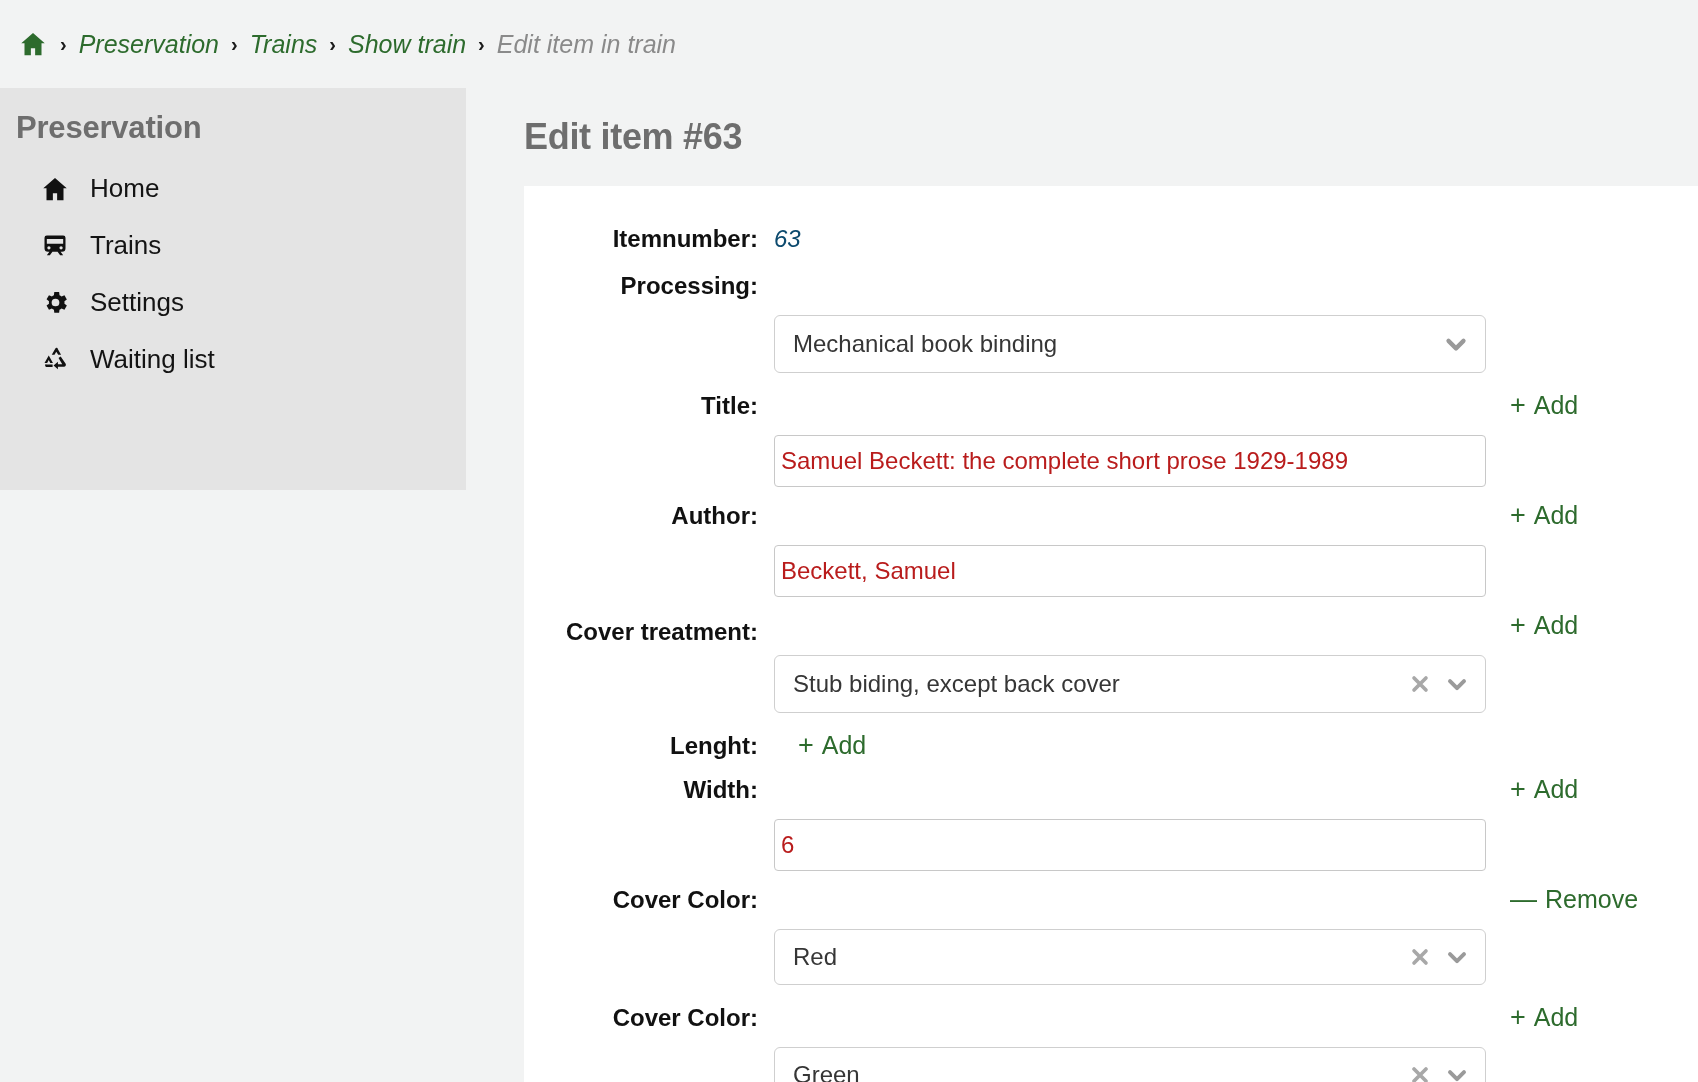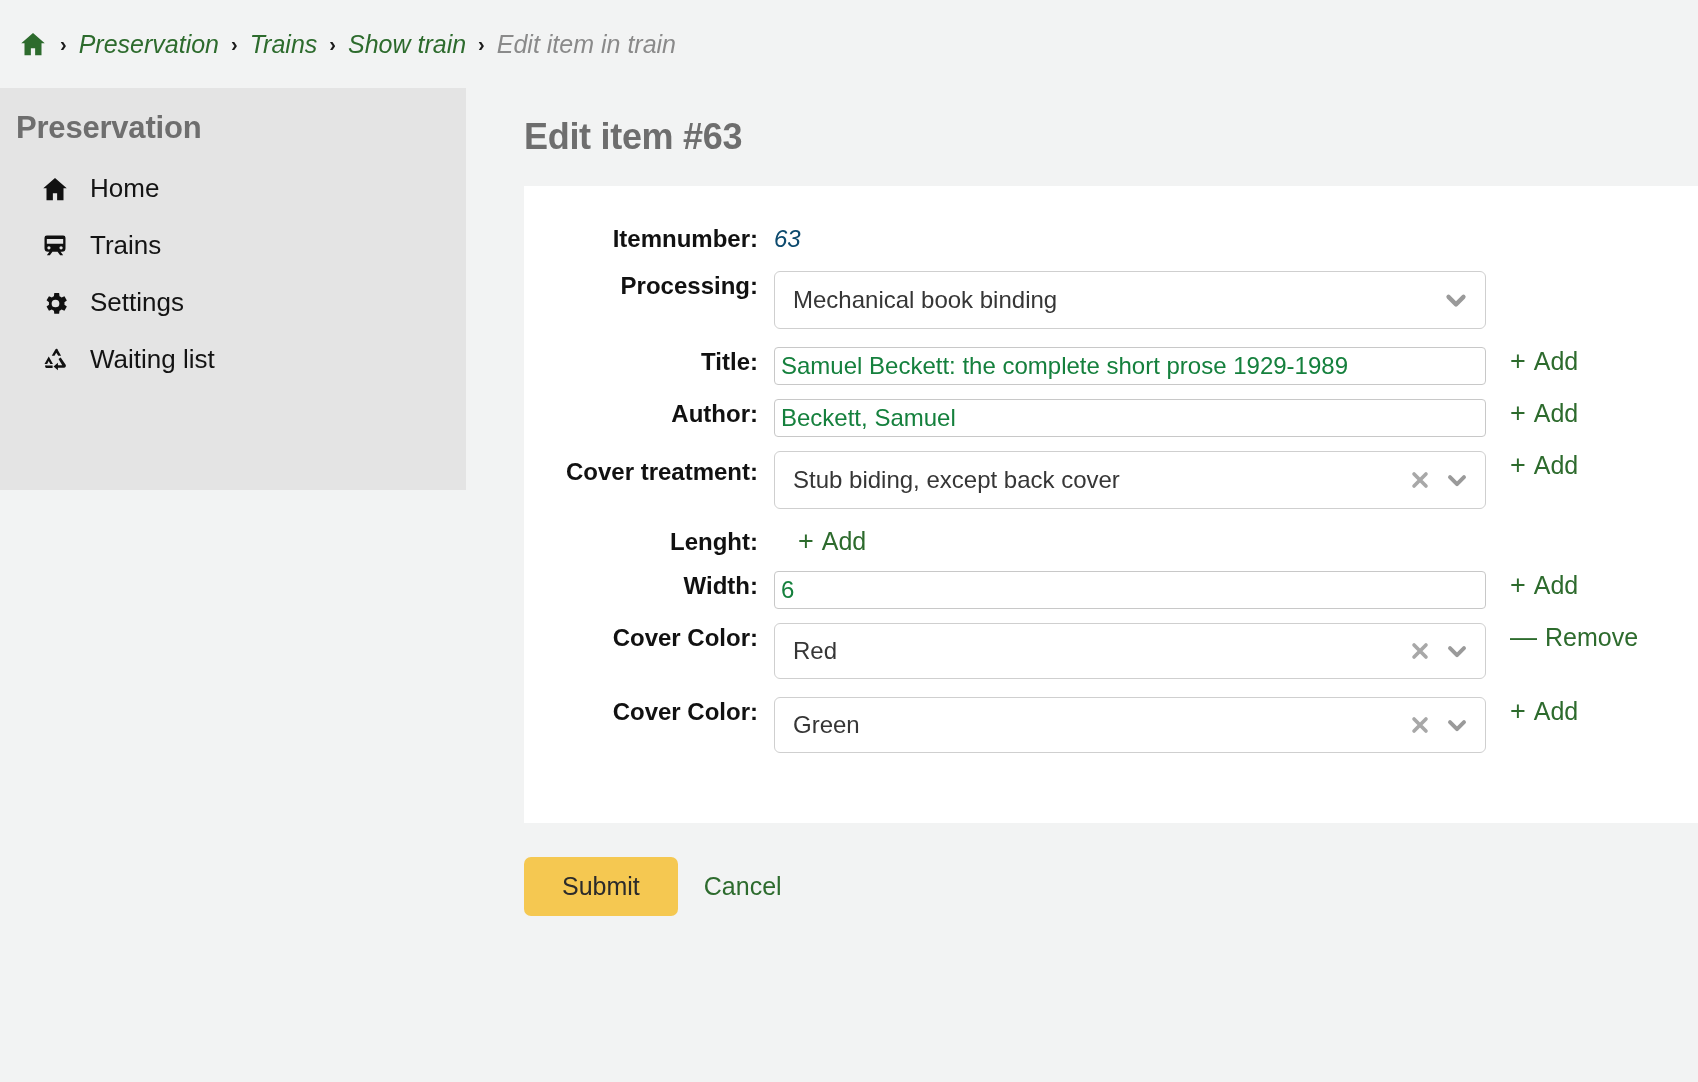--- a/index.html
+++ b/index.html
@@ -58,21 +58,21 @@
   .sidebar-title {
     font-size: 31px;
     font-weight: bold;
     color: #6e6e6e;
     padding: 0 0 6px 16px;
     letter-spacing: -0.2px;
   }
   .nav { list-style: none; margin: 0; padding: 8px 0 0 0; }
   .nav-item {
     display: flex;
-    align-items: flex-end;
+    align-items: center;
     gap: 20px;
     padding: 13px 0 13px 40px;
     cursor: pointer;
   }
   .nav-icon { width: 30px; height: 30px; display: flex; align-items: center; justify-content: center; }
   .nav-icon svg { display: block; }
   .nav-label { font-size: 26px; color: #141414; }
 
   
   .main { flex: 1 1 auto; padding-left: 58px; padding-right: 0; }
@@ -105,33 +105,33 @@
     padding-right: 16px;
     line-height: 1.22;
   }
   .row-label.two-line { padding-top: 6px; }
   .row-static {
     font-size: 24px;
     color: #0c4a6e;
     padding-top: 1px;
     font-style: italic;
   }
-  .row-field { width: 712px; flex: 0 0 712px; }
+  .row-field { width: 712px; flex: 0 0 712px; margin-top: 44px; }
   .row-action { padding-left: 24px; display: flex; align-items: center; }
 
   
   .text-input {
     width: 100%;
-    height: 38px;
+    height: 52px;
     border: 1px solid #c8c8c8;
     border-radius: 4px;
     background: #fff;
     font-family: "Liberation Sans", sans-serif;
     font-size: 24px;
-    color: #15803d;
+    color: #b91c1c;
     padding: 0 6px;
     outline: none;
   }
 
   
   .select-ctl {
     position: relative;
     width: 100%;
     min-height: 58px;
     border: 1px solid #cfcfcf;

